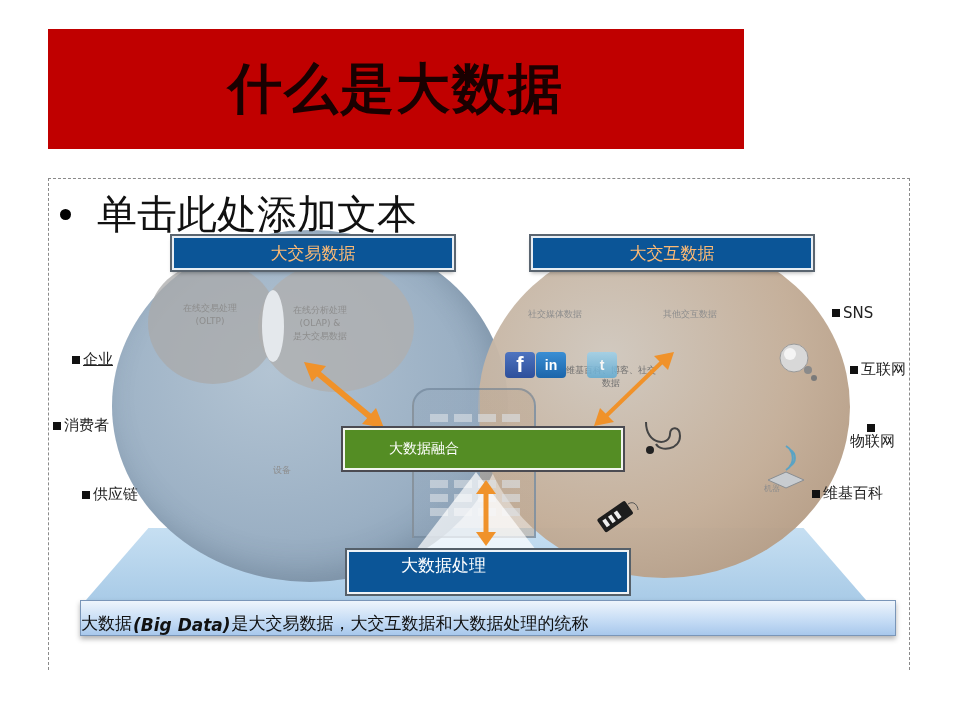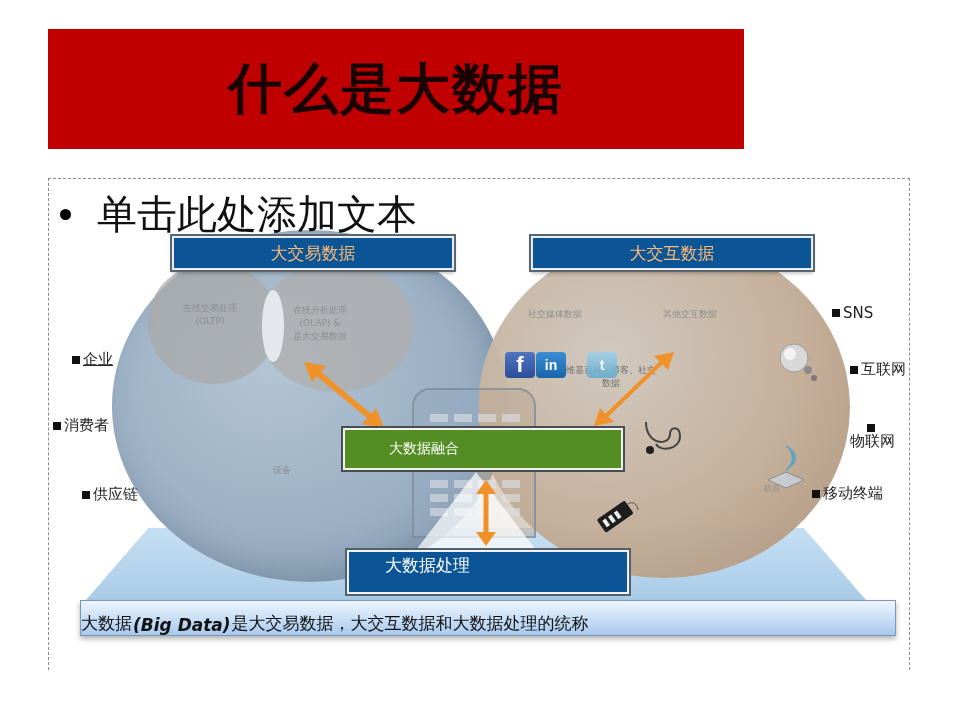--- a/index.html
+++ b/index.html
@@ -93,21 +93,21 @@
   }
 
   .fusion-box {
     position: absolute; left: 343px; top: 428px; width: 280px; height: 42px;
     background: #548d24; border: 2px solid #f2f5ee; outline: 2px solid #4b4b52;
     color: #ffffff; font-size: 14px; display: flex; align-items: center; padding-left: 44px; z-index: 4;
   }
   .process-box {
     position: absolute; left: 347px; top: 550px; width: 282px; height: 44px;
     background: #0b5597; border: 2px solid #eef2f6; outline: 2px solid #55606a;
-    color: #fff; font-size: 17px; display: flex; align-items: flex-start; padding-left: 36px; padding-top: 2px; z-index: 4;
+    color: #fff; font-size: 17px; display: flex; align-items: flex-start; padding-left: 52px; padding-top: 2px; z-index: 4;
   }
 
   .arrow { position: absolute; z-index: 3; }
 
   .icon-badge {
     position: absolute; width: 30px; height: 26px; border-radius: 4px;
     color: #fff; font-weight: bold; font-family: "Liberation Sans", sans-serif;
     display: flex; align-items: center; justify-content: center; z-index: 3;
   }
   .fb { left: 505px; top: 352px; background: linear-gradient(#4e74c0,#2d4f9b); font-size: 22px; }
@@ -249,21 +249,21 @@
   <div class="side-label" style="left:850px; top:360px;">
     <span class="sq"></span>
     <span class="txt">互联网</span>
   </div>
   <div class="side-label" style="left:850px; top:424px;flex-direction:column;">
     <span class="sq"></span>
     <span class="txt">物联网</span>
   </div>
   <div class="side-label" style="left:812px; top:484px;">
     <span class="sq"></span>
-    <span class="txt">移动终端</span>
+    <span class="txt">维基百科</span>
   </div>
 
   <div class="summary-bar">
     <span>大数据</span>
     <span class="en">(Big Data)</span>
     <span>是大交易数据，大交互数据和大数据处理的统称</span>
   </div>
 </div>
 
 <div class="bullet-line">

